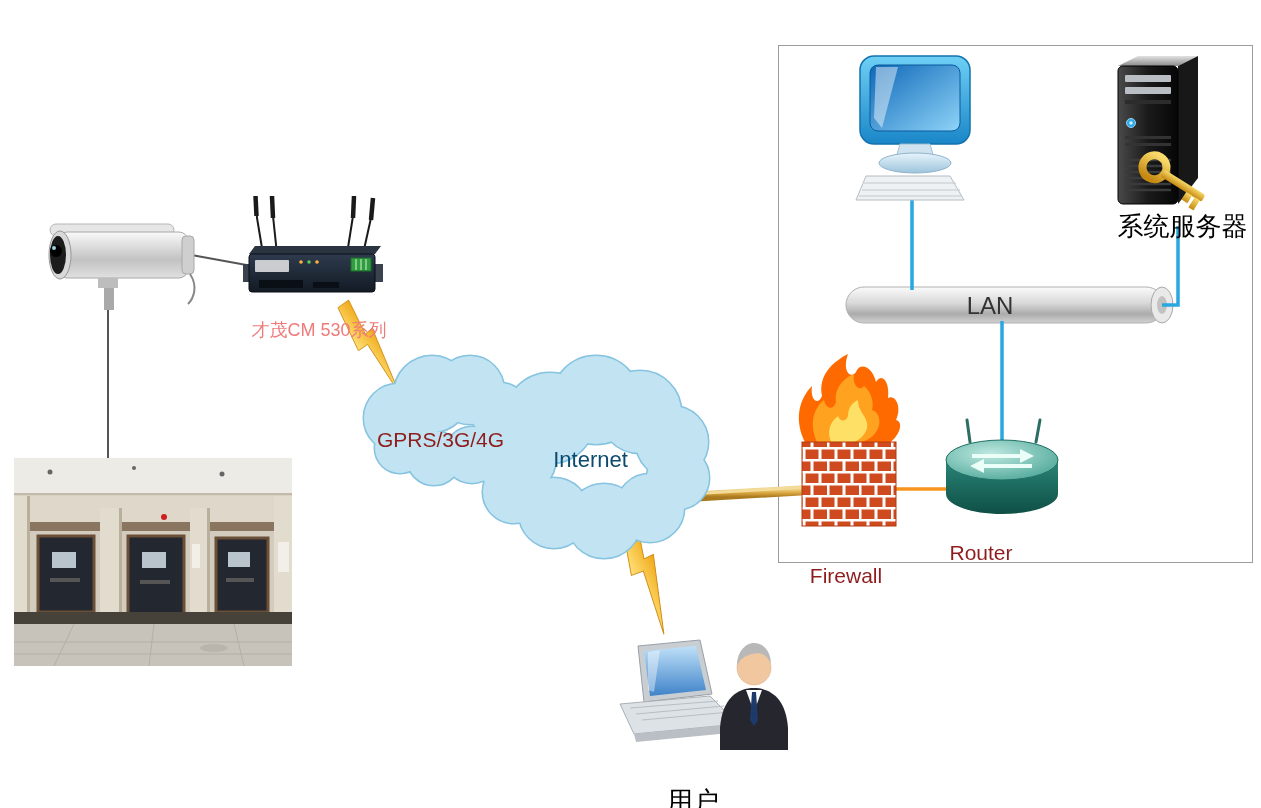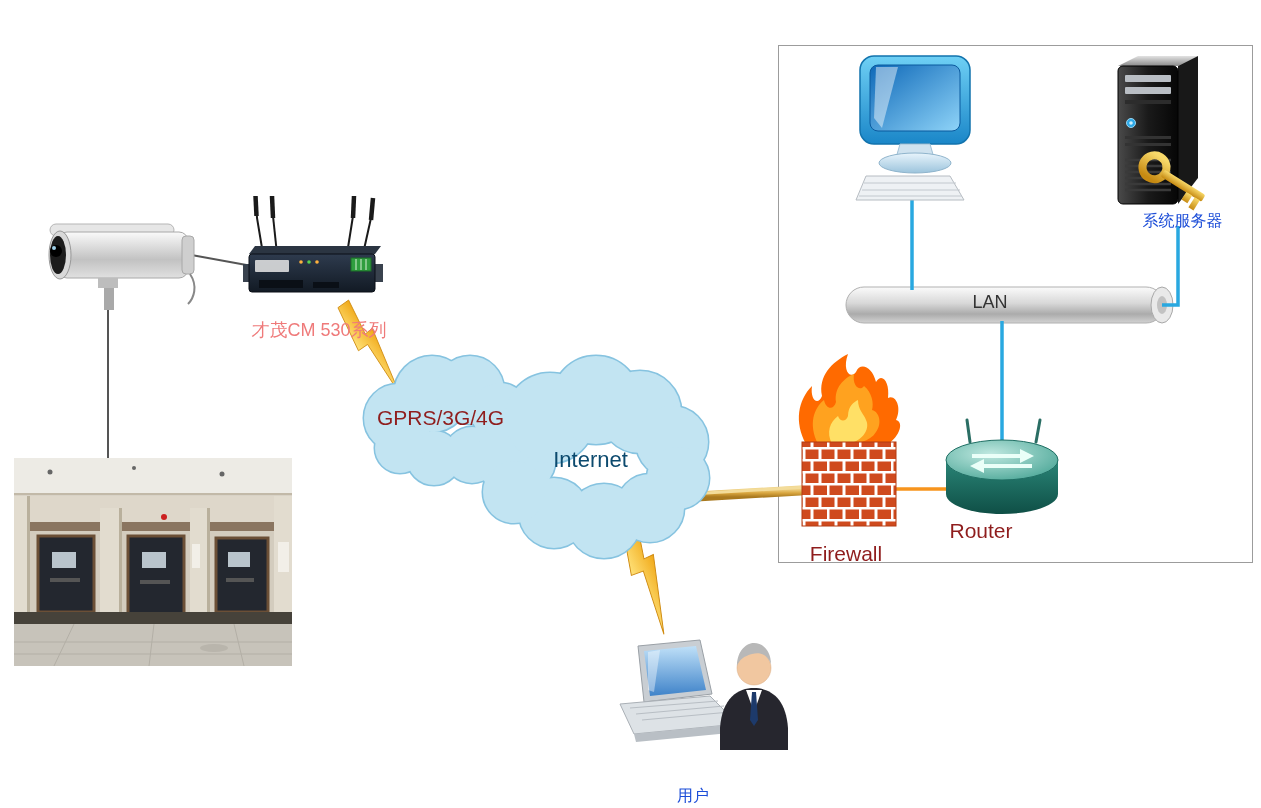--- a/index.html
+++ b/index.html
@@ -2,24 +2,24 @@
 <html><head>
 <meta charset="utf-8">
 <style>
   html,body{margin:0;padding:0;background:#fff;}
   #canvas{position:relative;width:1261px;height:808px;background:#fff;overflow:hidden;
           font-family:"Liberation Sans",sans-serif;}
   .abs{position:absolute;}
   .label{position:absolute;text-align:center;line-height:1.15;z-index:20;
          font-family:"Liberation Sans",sans-serif;}
   .lbl-pink{color:#ef7a7a;font-size:18px;}
-  .lbl-maroon{color:#8f1d1d;font-size:21px;}
+  .lbl-maroon{color:#8f1d1d;font-size:21px;margin-top:22px;}
   .lbl-maroon-lg{color:#0c4a6e;font-size:22px;}
-  .lbl-crimson{color:#1d4ed8;font-size:16px;}
-  .lbl-lan{color:#333;font-size:18px;}
+  .lbl-crimson{color:#000000;font-size:26px;}
+  .lbl-lan{color:#333;font-size:24px;}
   #panel{position:absolute;left:778px;top:45px;width:473px;height:516px;
          border:1px solid #9c9c9c;background:#fff;z-index:1;}
   .icon{z-index:10;}
   #links{position:absolute;left:0;top:0;z-index:5;pointer-events:none;}
   svg{display:block;}
 </style>
 </head>
 <body>
 
 <div id="canvas">

